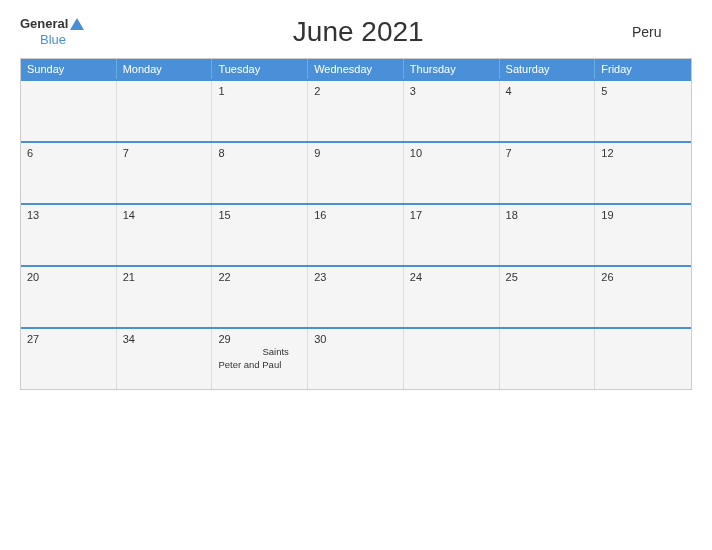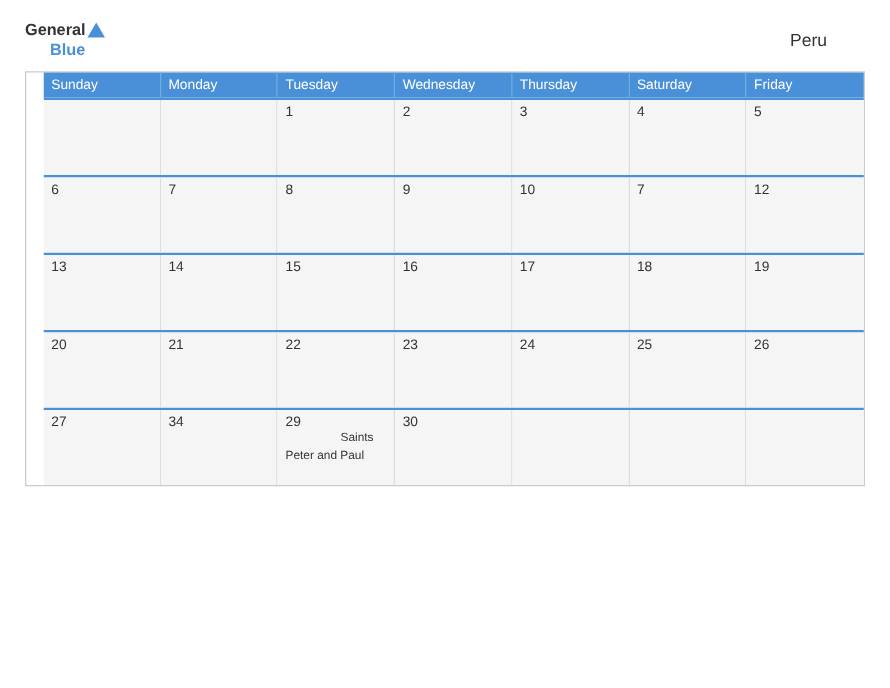--- a/index.html
+++ b/index.html
@@ -42,42 +42,41 @@
       height: 0;
       border-left: 7px solid transparent;
       border-right: 7px solid transparent;
       border-bottom: 12px solid #4a90d9;
       display: inline-block;
       margin-left: 2px;
     }
     .logo-blue {
       color: #4a90d9;
       font-size: 13px;
-      font-weight: bold;
+      font-weight: normal;
       padding-left: 20px;
     }
     .title {
       font-size: 28px;
       font-weight: normal;
       color: #333;
       text-align: center;
       flex: 1;
     }
     .country {
       font-size: 14px;
       color: #333;
       text-align: left;
       min-width: 60px;
     }
     .calendar {
       border: 1px solid #ccc;
       flex: 1;
       display: flex;
       flex-direction: column;
-      padding-left: 14px;
     }
     .day-headers {
       display: grid;
       grid-template-columns: repeat(7, 1fr);
       background: #4a90d9;
     }
     .day-header {
       color: white;
       font-size: 11px;
       padding: 4px 6px;
@@ -131,20 +130,21 @@
 
 <div class="page">
   <div class="header">
     <div class="logo">
       <div class="logo-general">
         <span>General</span>
         <span class="logo-triangle"></span>
       </div>
       <div class="logo-blue">Blue</div>
     </div>
+    <div class="title">June 2021</div>
     <div class="country">Peru</div>
   </div>
 
   <div class="calendar">
     <div class="day-headers">
       <div class="day-header">Sunday</div>
       <div class="day-header">Monday</div>
       <div class="day-header">Tuesday</div>
       <div class="day-header">Wednesday</div>
       <div class="day-header">Thursday</div>

